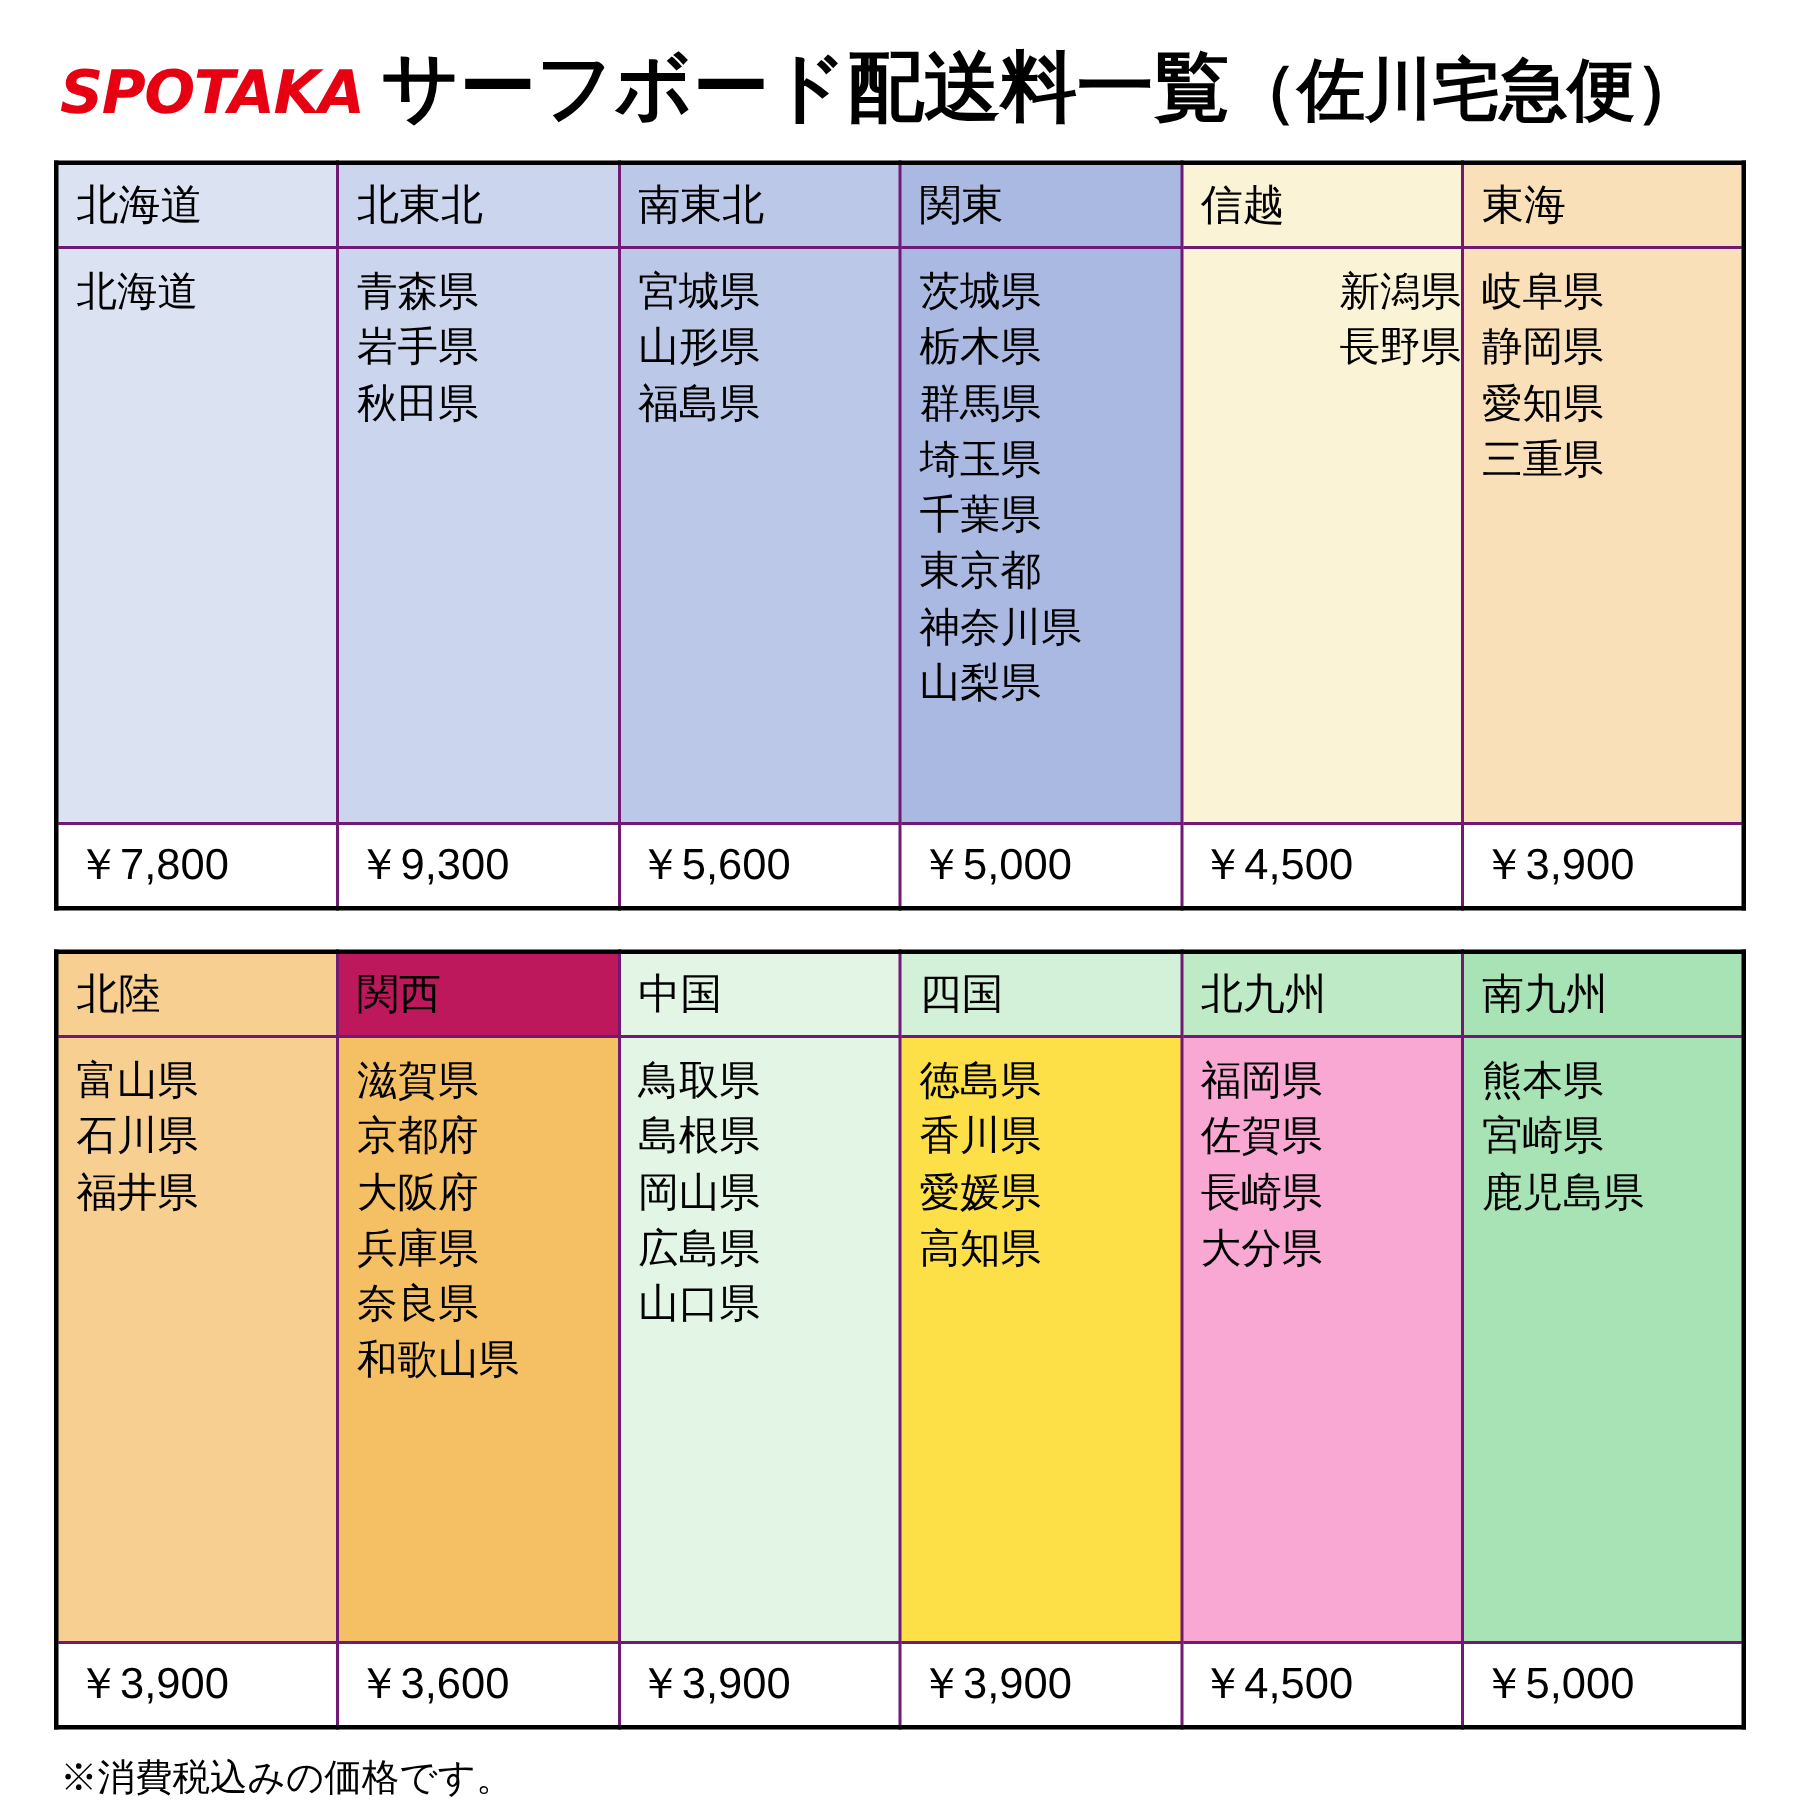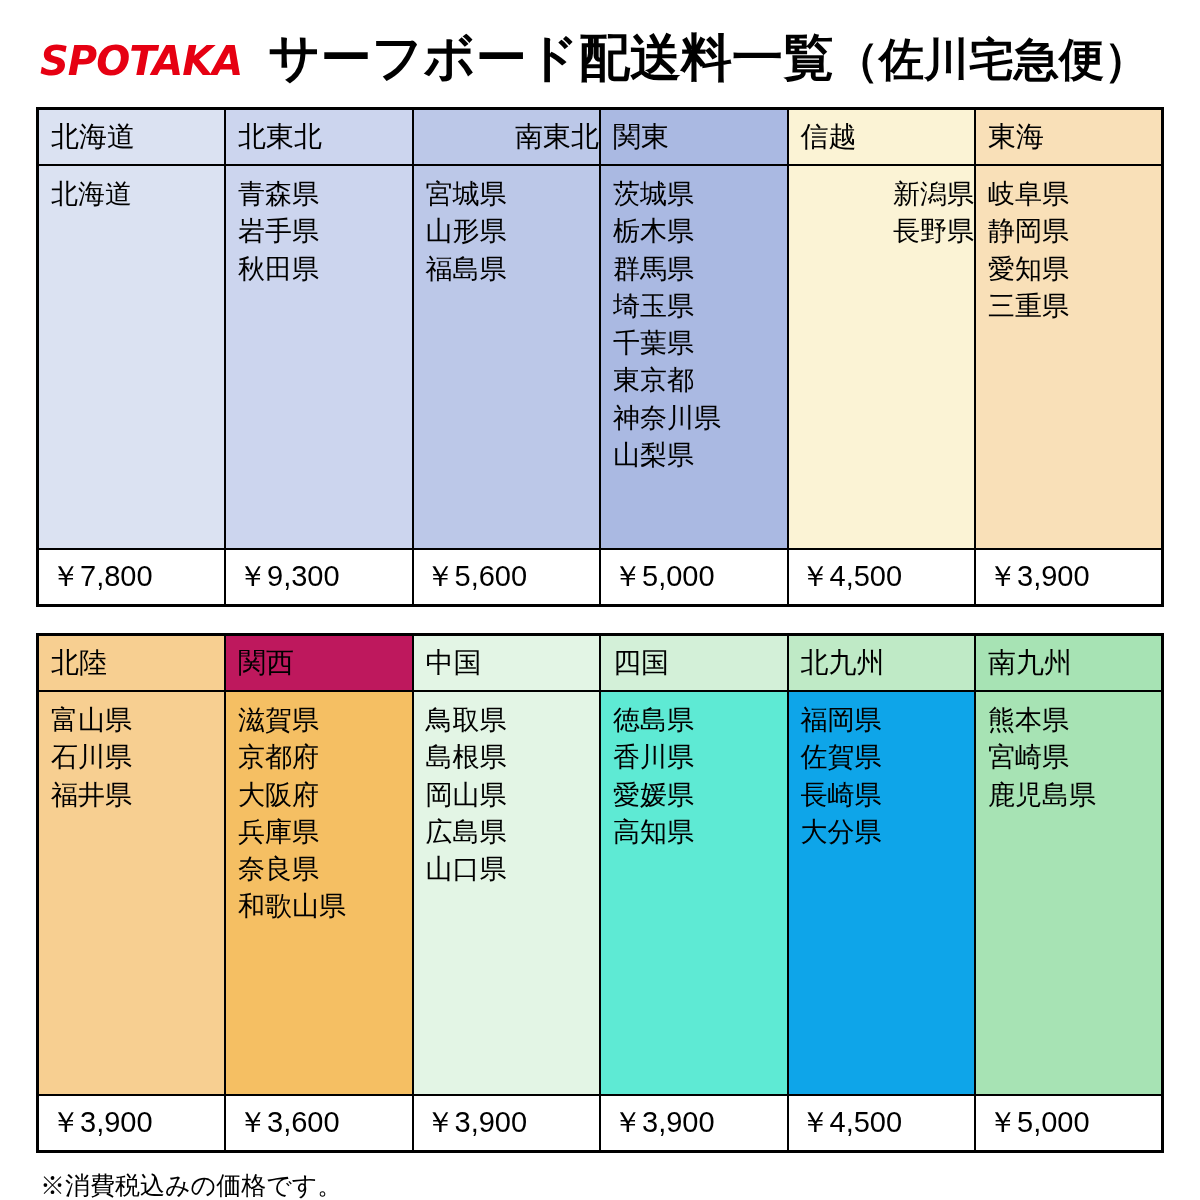--- a/index.html
+++ b/index.html
@@ -29,41 +29,41 @@
     white-space: nowrap;
     margin: 6px 0 14px 4px;
   }
   .brand {
     font-family: "DejaVu Sans", sans-serif;
     font-weight: bold;
     font-style: italic;
     font-size: 40px;
     letter-spacing: -1px;
     color: #e60012;
-    margin-right: 26px;
+    margin-right: 12px;
   }
   .title-main {
     font-size: 51px;
     font-weight: bold;
     letter-spacing: 0px;
   }
   .title-sub {
     font-size: 45px;
     font-weight: bold;
   }
 
   
   table.fee {
     border-collapse: collapse;
     table-layout: fixed;
     width: 1128px;
     border: 3px solid #000;
   }
   table.fee td {
-    border: 2px solid #000000;
+    border: 2px solid #701a75;
     padding: 0;
     vertical-align: top;
   }
   .hdr {
     height: 46px;
     font-size: 28px;
     padding: 4px 0 4px 12px !important;
     vertical-align: middle !important;
     white-space: nowrap;
   }
@@ -102,21 +102,21 @@
     <span class="brand">SPOTAKA</span>
     <span class="title-main">サーフボード配送料一覧</span>
     <span class="title-sub">（佐川宅急便）</span>
   </div>
 
   <table class="fee t1">
     <tbody>
         <tr>
       <td class="hdr" style="background: rgb(219, 226, 242);">北海道</td>
       <td class="hdr" style="background: rgb(204, 213, 238);">北東北</td>
-      <td class="hdr" style="background: rgb(188, 200, 232); text-align: right;">南東北</td>
+      <td class="hdr" style="background: rgb(188, 200, 232);">南東北</td>
       <td class="hdr" style="background: rgb(170, 185, 226);">関東</td>
       <td class="hdr" style="background: rgb(251, 243, 213);">信越</td>
       <td class="hdr" style="background: rgb(249, 224, 184);">東海</td>
     </tr>
     <tr>
       <td class="body-cell" style="background: rgb(219, 226, 242);">
             <div>北海道</div>
           </td>
       <td class="body-cell" style="background: rgb(204, 213, 238);">
             <div>青森県</div>
@@ -184,27 +184,27 @@
             <div>奈良県</div>
             <div>和歌山県</div>
           </td>
       <td class="body-cell" style="background: rgb(227, 245, 229);">
             <div>鳥取県</div>
             <div>島根県</div>
             <div>岡山県</div>
             <div>広島県</div>
             <div>山口県</div>
           </td>
-      <td class="body-cell" style="background: #5eead4; margin-left: 20px;">
+      <td class="body-cell" style="background: #fde047; margin-left: 20px;">
             <div>徳島県</div>
             <div>香川県</div>
             <div>愛媛県</div>
             <div>高知県</div>
           </td>
-      <td class="body-cell" style="background: #0ea5e9;">
+      <td class="body-cell" style="background: #f9a8d4;">
             <div>福岡県</div>
             <div>佐賀県</div>
             <div>長崎県</div>
             <div>大分県</div>
           </td>
       <td class="body-cell" style="background: rgb(167, 227, 180);">
             <div>熊本県</div>
             <div>宮崎県</div>
             <div>鹿児島県</div>
           </td>

